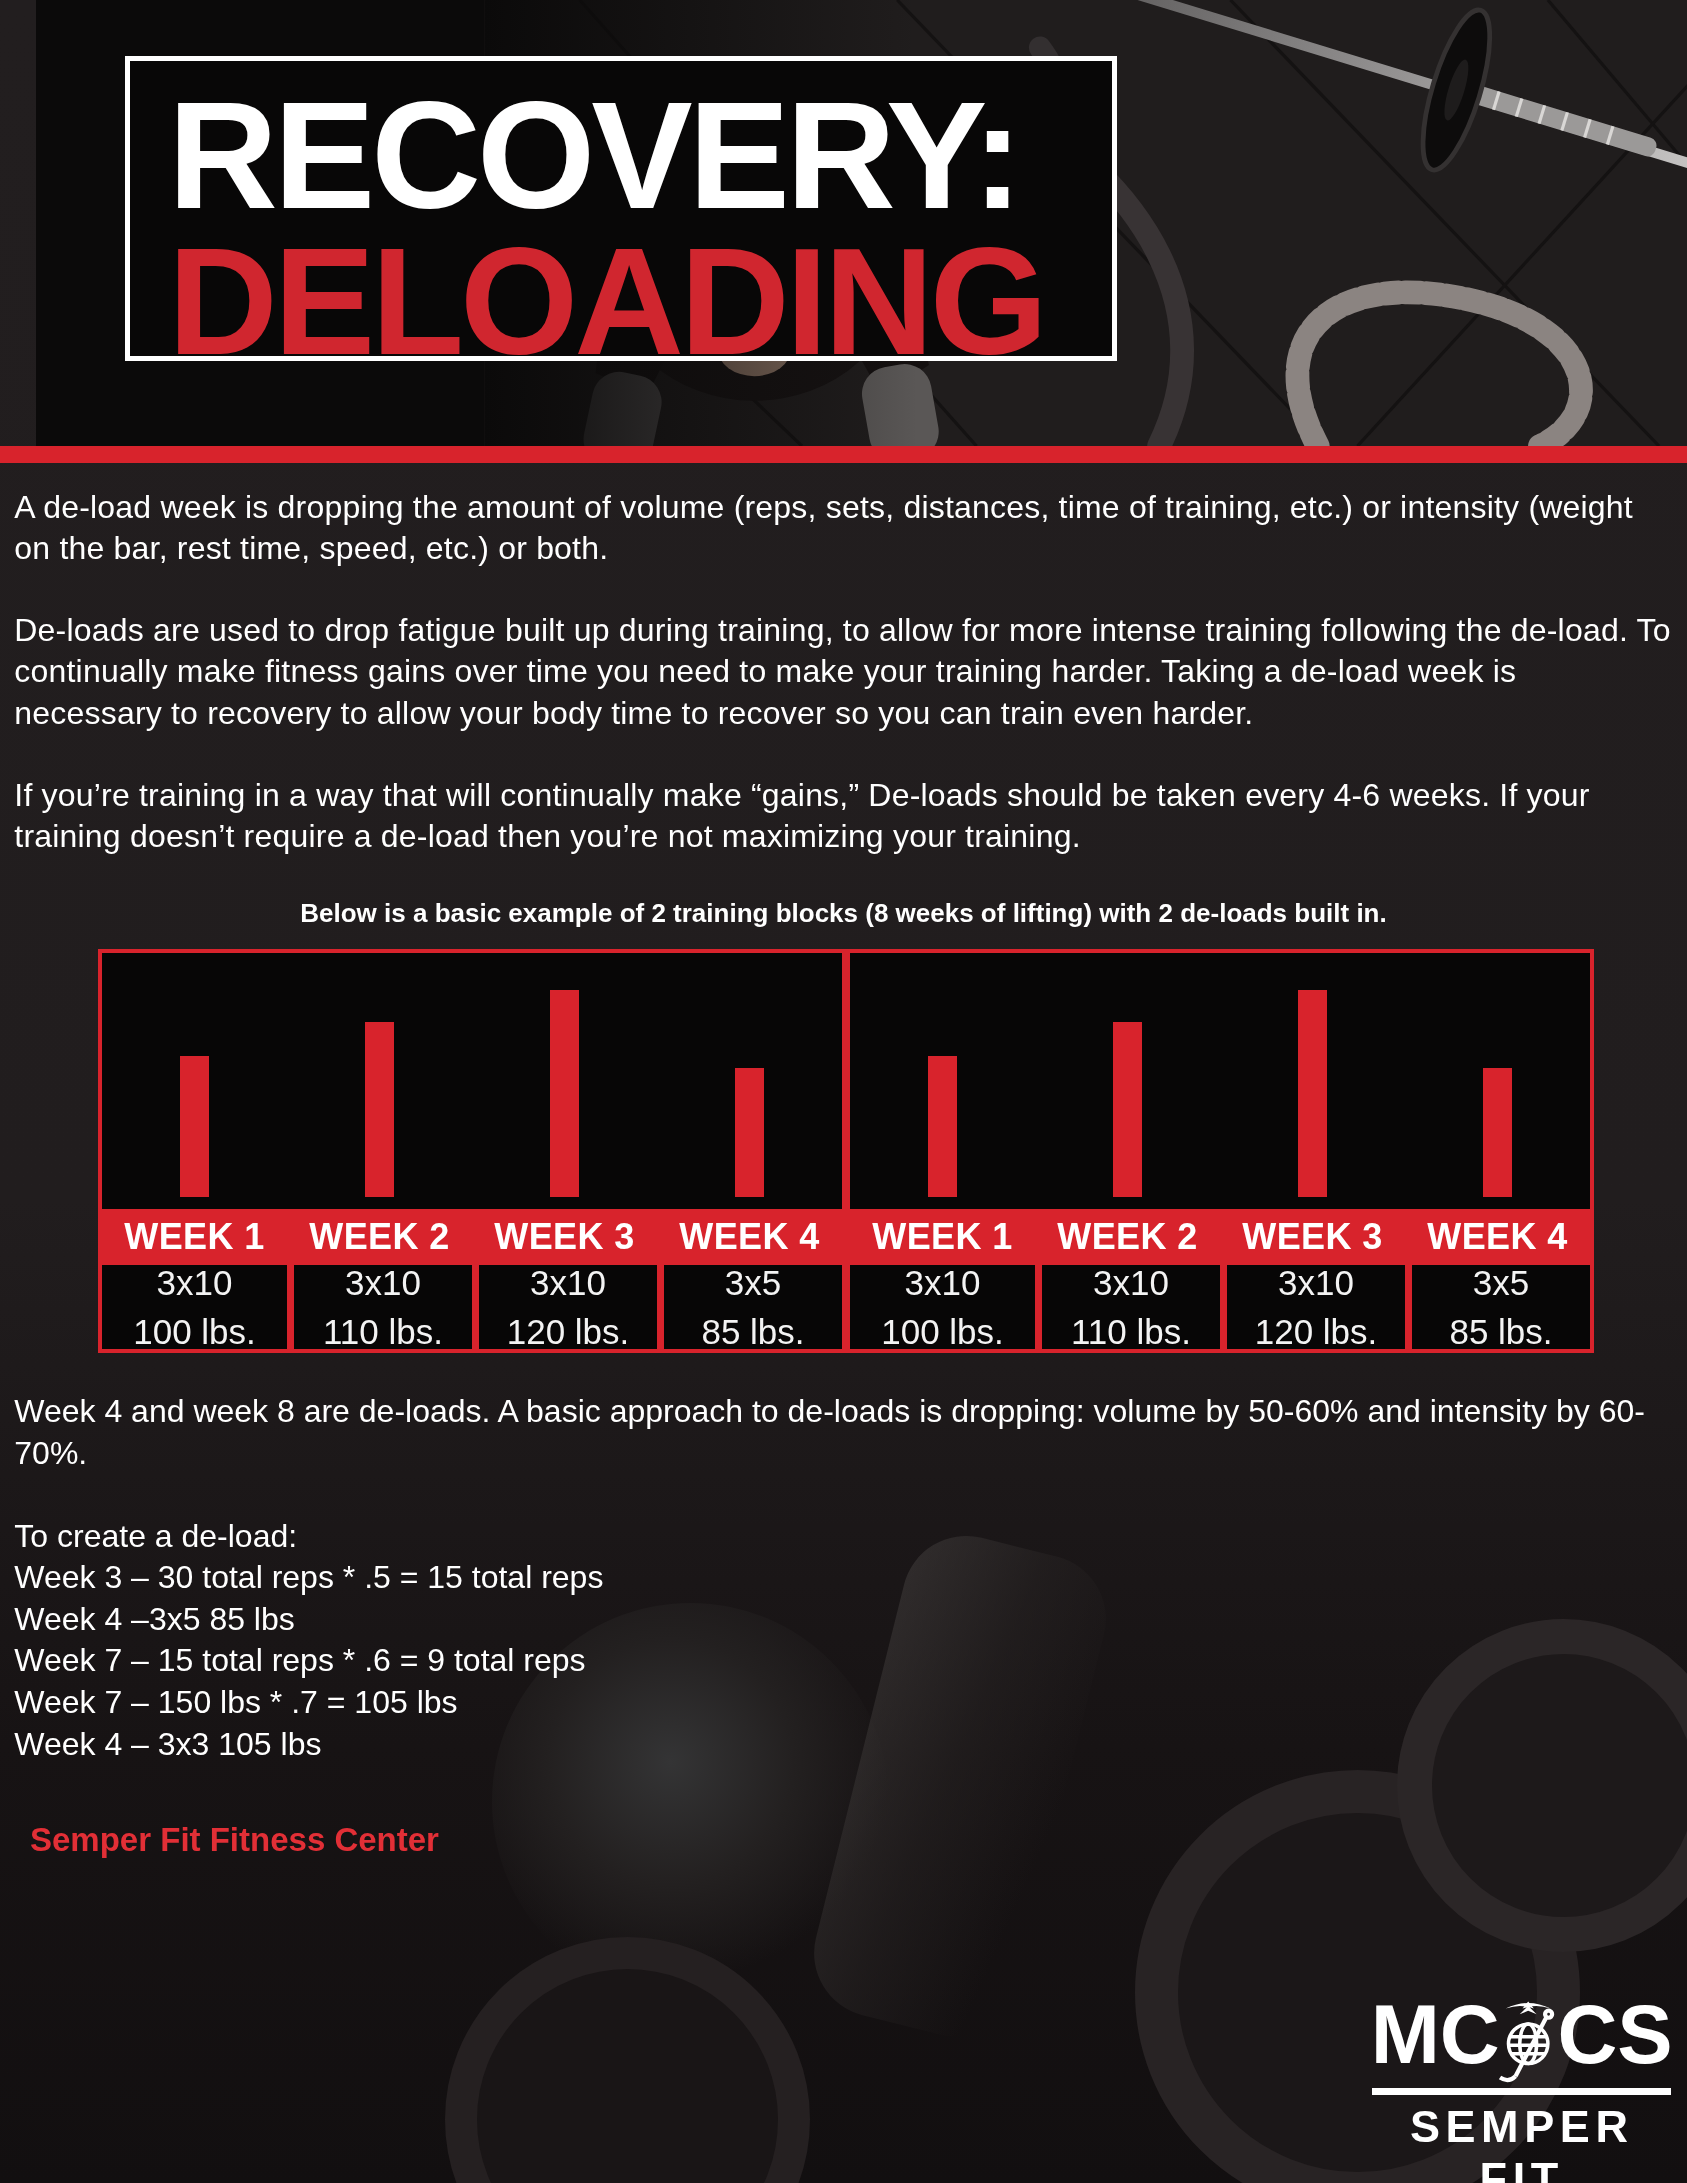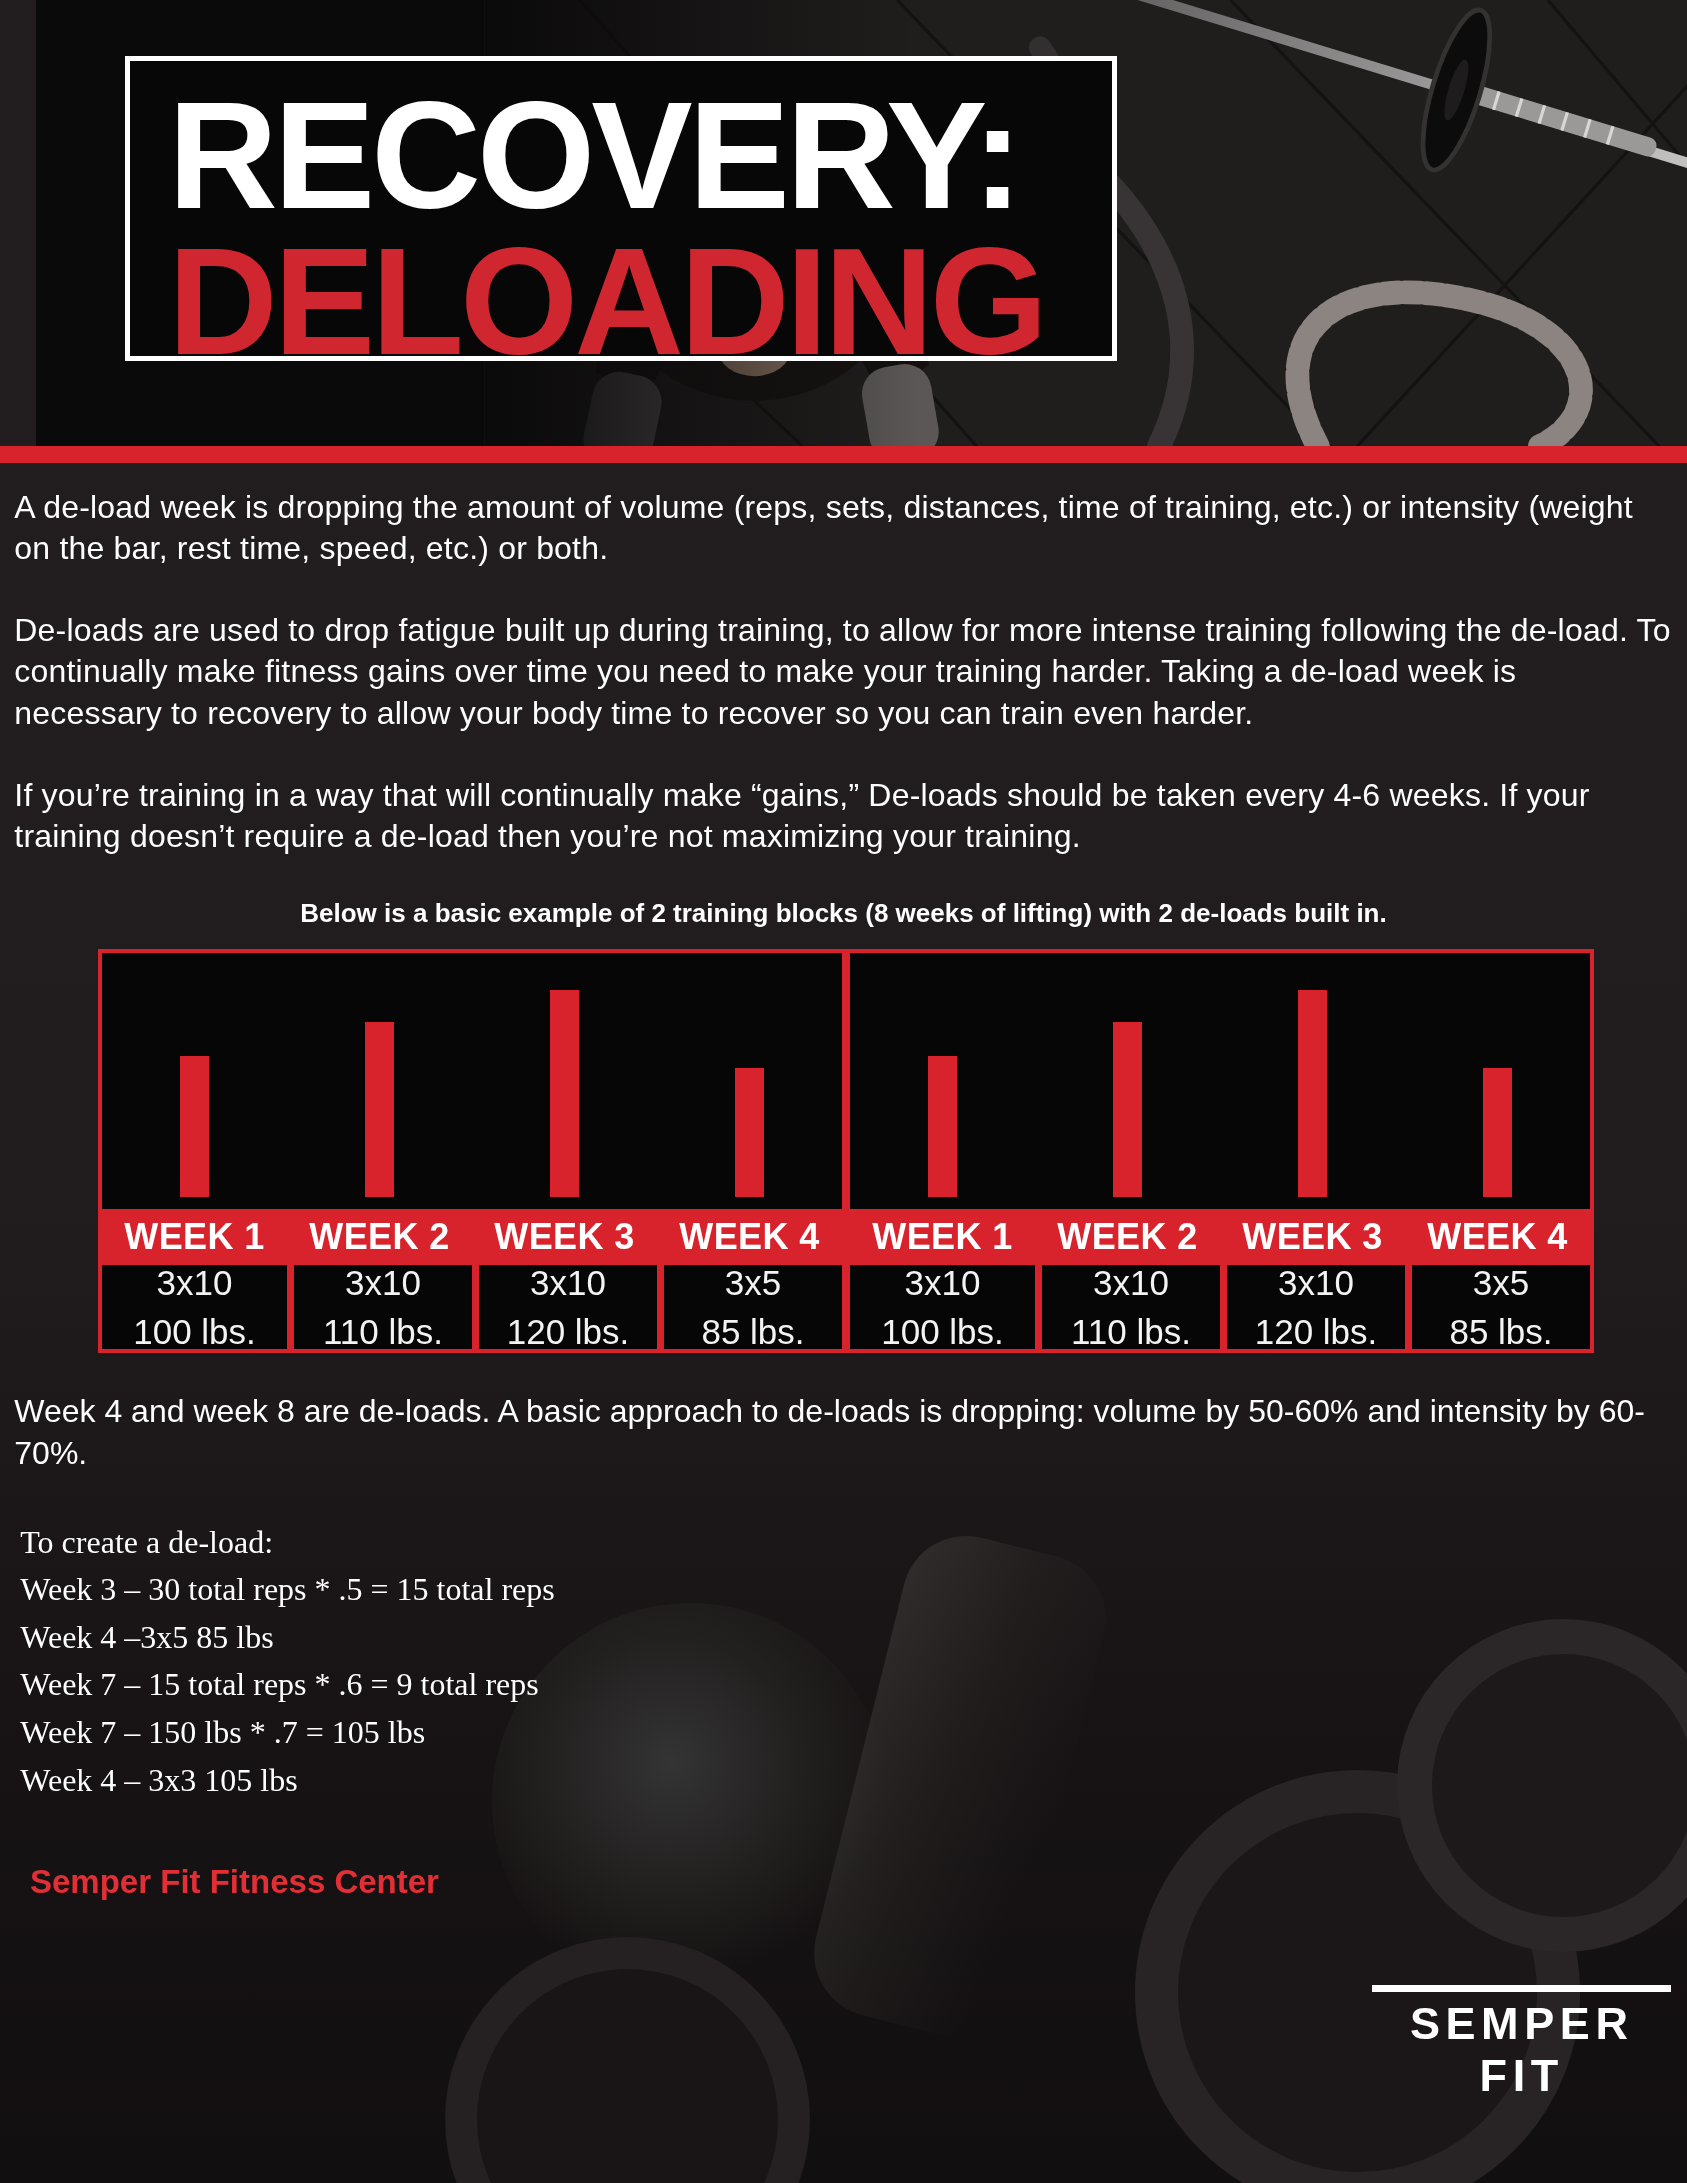--- a/index.html
+++ b/index.html
@@ -36,21 +36,21 @@
   .week-band { height:56px; background:#d8232c; display:grid; grid-template-columns:repeat(4,1fr); }
   .week-label { display:flex; align-items:center; justify-content:center; font-weight:bold; font-size:36px; letter-spacing:0.4px; color:#ffffff; }
   .cells { display:grid; grid-template-columns:repeat(4,1fr); }
   .cell { border-left:7.1px solid #d8232c; height:84px; display:flex; flex-direction:column; justify-content:center; align-items:center; background:#070606; }
   .cell:first-child { border-left:none; }
   .cell div { font-size:35px; line-height:1.4; color:#f3f3f3; }
 
   
   .note { padding:38px 16px 0 14.3px; font-size:32px; line-height:1.3; }
   .deload { padding:41px 16px 0 14.3px; font-size:32px; line-height:1.3; }
-  .deload div { margin:6px;font-family:Liberation Serif, serif; }
+  .deload div { margin:0; }
   .footer { padding:49px 16px 0 30px; }
   .footer-contact { font-size:32px; }
   .footer-center { font-size:33px; font-weight:bold; color:#e22f36; margin-top:6.4px; }
 
   
   .logo { position:absolute; right:14.3px; top:1983px; width:302px; text-align:center; z-index:6; }
   .logo-row { display:flex; justify-content:center; align-items:center; font-weight:bold; font-size:83px; letter-spacing:0; line-height:1; color:#fff; }
   .logo-emblem { width:83px; height:103px; margin:0 -6.4px; position:relative; top:9.5px; z-index:2; }
   .logo-underline { height:7.1px; background:#ffffff; margin:1.6px 1.6px 6.4px 1.6px; }
   .logo-sub { font-weight:bold; font-size:45px; letter-spacing:5.6px; color:#fff; }
@@ -245,18 +245,38 @@
       <div>Week 4 – 3x3 105 lbs</div>
     </div>
 
     <div class="footer">
       <div class="footer-center">Semper Fit Fitness Center</div>
     </div>
 
   </div>
 
   <div class="logo">
+    <div class="logo-row">
+      <span>MC</span>
+      <svg class="logo-emblem" viewBox="0 0 100 126" aria-hidden="true">
+        <g fill="none" stroke="#ffffff" stroke-width="5">
+          <circle cx="50" cy="62" r="28"></circle>
+          <ellipse cx="50" cy="62" rx="12" ry="28"></ellipse>
+          <line x1="24" y1="52" x2="76" y2="52"></line>
+          <line x1="22" y1="64" x2="78" y2="64"></line>
+          <line x1="26" y1="76" x2="74" y2="76"></line>
+        </g>
+        <path d="M50 2 L42 12 L48 10 L38 20 L50 15 L62 20 L52 10 L58 12 Z" fill="#ffffff"></path>
+        <path d="M18 12 Q50 -4 82 12 Q64 6 50 10 Q36 6 18 12 Z" fill="#ffffff"></path>
+        <g stroke="#ffffff" stroke-width="6" fill="none">
+          <line x1="76" y1="24" x2="32" y2="108"></line>
+          <path d="M32 108 Q22 118 10 110"></path>
+          <circle cx="79" cy="20" r="5"></circle>
+        </g>
+      </svg>
+      <span>CS</span>
+    </div>
     <div class="logo-underline"></div>
     <div class="logo-sub">SEMPER FIT</div>
   </div>
 
 </div>
 
 
 </body></html>

